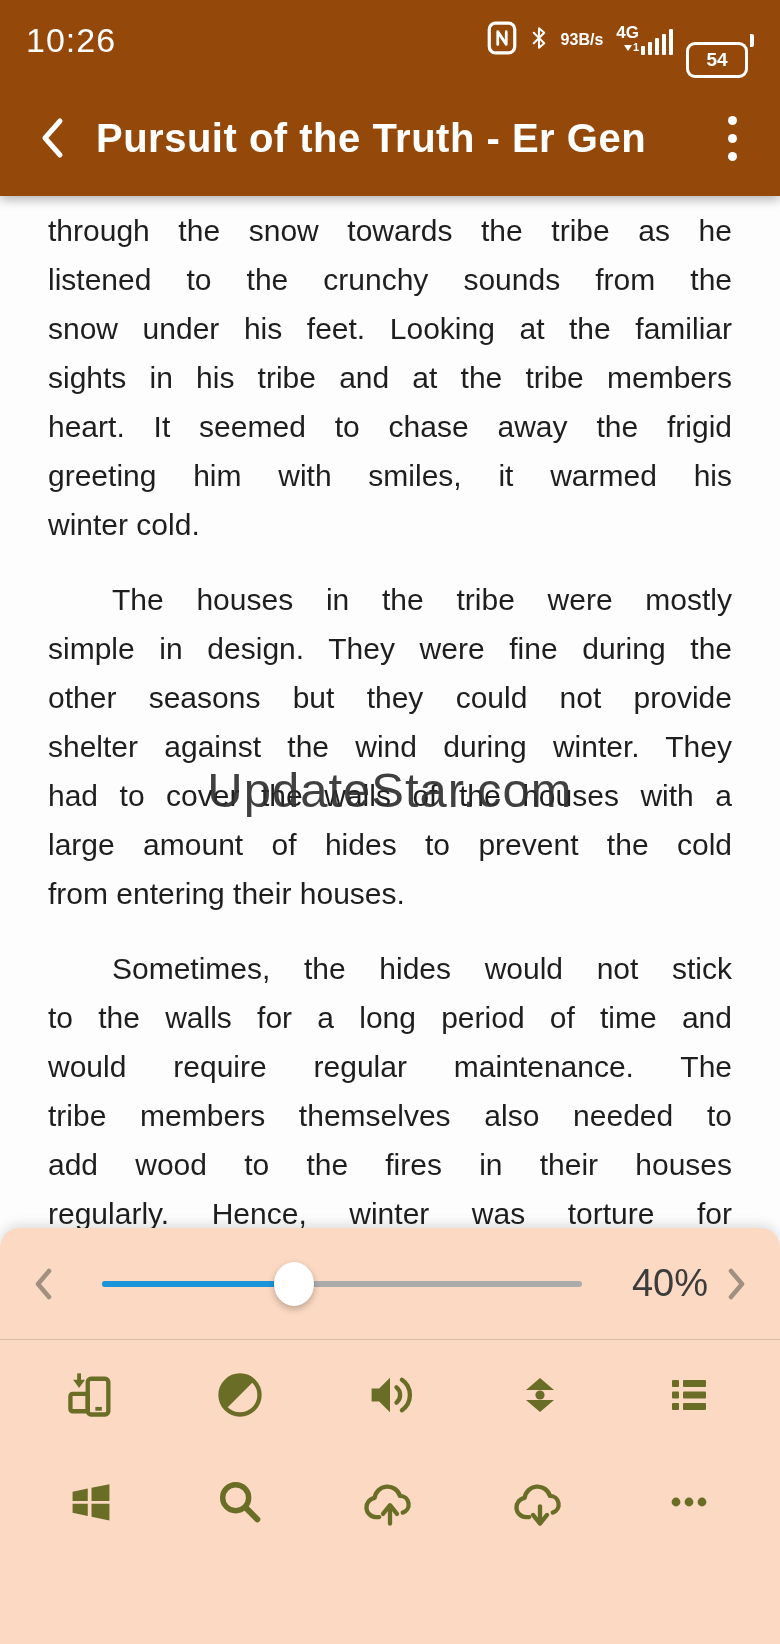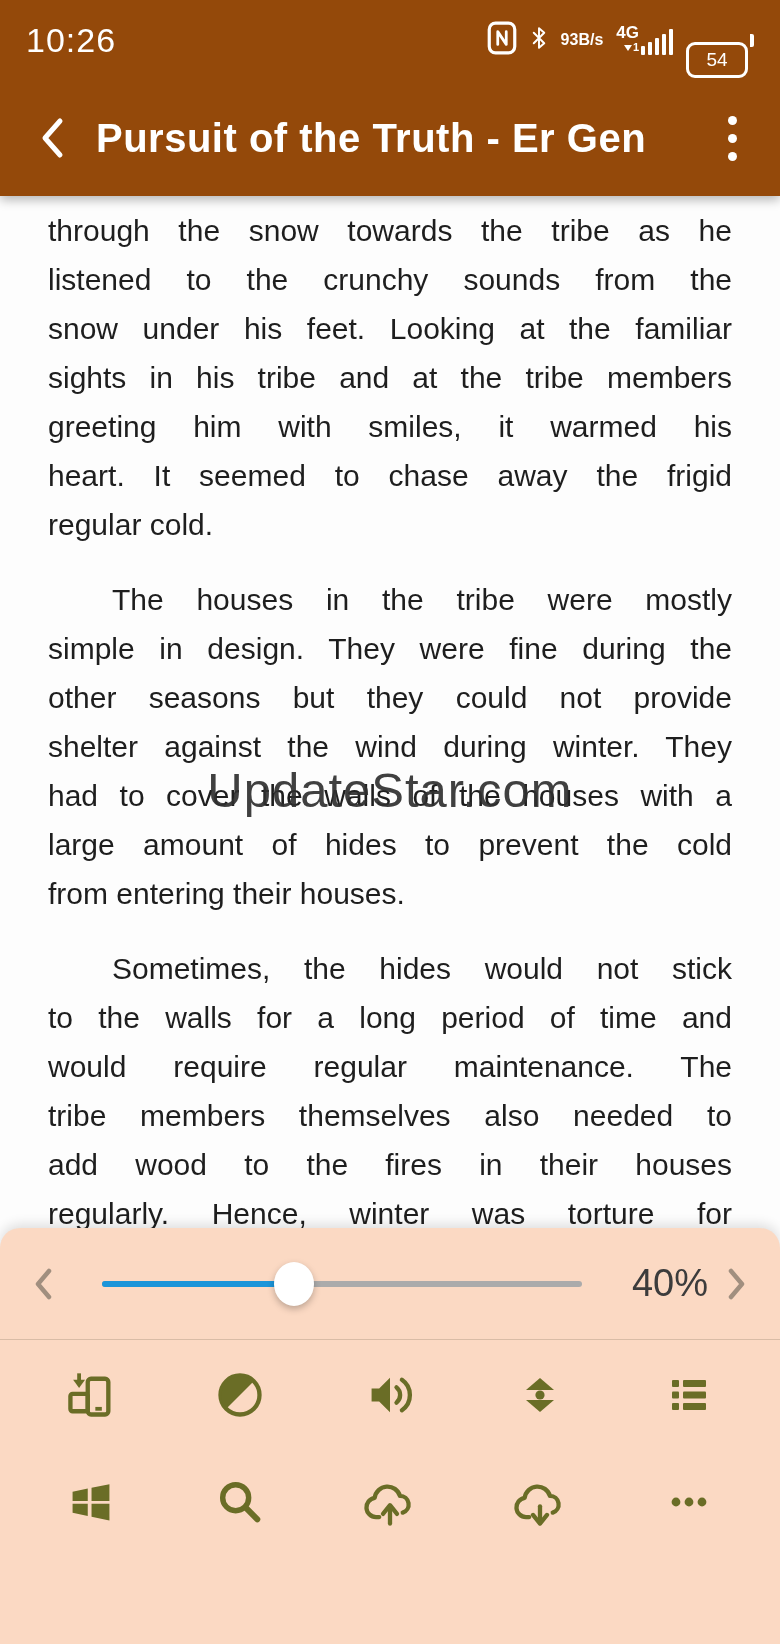--- a/index.html
+++ b/index.html
@@ -14,21 +14,21 @@
   .sticons{display:flex;align-items:center;gap:13px;}
   .stack{display:flex;flex-direction:row;align-items:center;line-height:16px;font-size:16px;font-weight:700;}
   .netblock{display:flex;align-items:flex-end;gap:2px;}
   .netcol{display:flex;flex-direction:column;align-items:flex-end;line-height:15px;}
   .net4g{font-size:17px;font-weight:700;}
   .netsub{font-size:11px;font-weight:700;display:flex;align-items:center;gap:1px;}
   .arrow-dn{width:0;height:0;border-left:4px solid transparent;border-right:4px solid transparent;border-top:6px solid #fff;display:inline-block;}
   .bars{display:flex;align-items:flex-end;gap:3px;height:26px;}
   .bars i{width:4px;background:#fff;border-radius:1px;display:block;}
   .battery{display:flex;align-items:center;}
-  .batt-body{min-width:48px;height:30px;border:3px solid #fff;border-radius:9px;display:flex;align-items:center;justify-content:center;font-size:19px;font-weight:400;padding:0 4px;margin-top:40px;}
+  .batt-body{min-width:48px;height:30px;border:3px solid #fff;border-radius:9px;display:flex;align-items:center;justify-content:center;font-size:19px;font-weight:700;padding:0 4px;margin-top:40px;}
   .batt-nub{width:4px;height:13px;background:#fff;border-radius:0 2px 2px 0;margin-left:2px;}
 
   .appbar{height:116px;display:flex;align-items:center;padding:0 24px;color:#fff;}
   .back{width:56px;height:56px;display:flex;align-items:center;justify-content:center;cursor:pointer;}
   .apptitle{flex:1;font-size:40px;font-weight:700;margin-left:16px;letter-spacing:.5px;white-space:nowrap;overflow:hidden;}
   .kebab{width:48px;height:56px;display:flex;flex-direction:column;align-items:center;justify-content:center;gap:9px;cursor:pointer;}
   .kebab i{width:9px;height:9px;border-radius:50%;background:#fff;display:block;}
 
   
   .content{position:relative;padding:10px 48px 0;color:#1E1E1E;}
@@ -118,23 +118,23 @@
       </div>
     </div>
   </div>
 
   <div class="content" id="content">
       <div class="para">
         <div class="line">through the snow towards the tribe as he</div>
         <div class="line">listened to the crunchy sounds from the</div>
         <div class="line">snow under his feet. Looking at the familiar</div>
         <div class="line">sights in his tribe and at the tribe members</div>
+        <div class="line">heart. It seemed to chase away the frigid</div>
         <div class="line">greeting him with smiles, it warmed his</div>
-        <div class="line">heart. It seemed to chase away the frigid</div>
-        <div class="line last">regular cold.</div>
+        <div class="line last">winter cold.</div>
       </div>
       <div class="para">
         <div class="line indent">The houses in the tribe were mostly</div>
         <div class="line">simple in design. They were fine during the</div>
         <div class="line">other seasons but they could not provide</div>
         <div class="line">shelter against the wind during winter. They</div>
         <div class="line">had to cover the walls of the houses with a</div>
         <div class="line">large amount of hides to prevent the cold</div>
         <div class="line last">from entering their houses.</div>
       </div>

